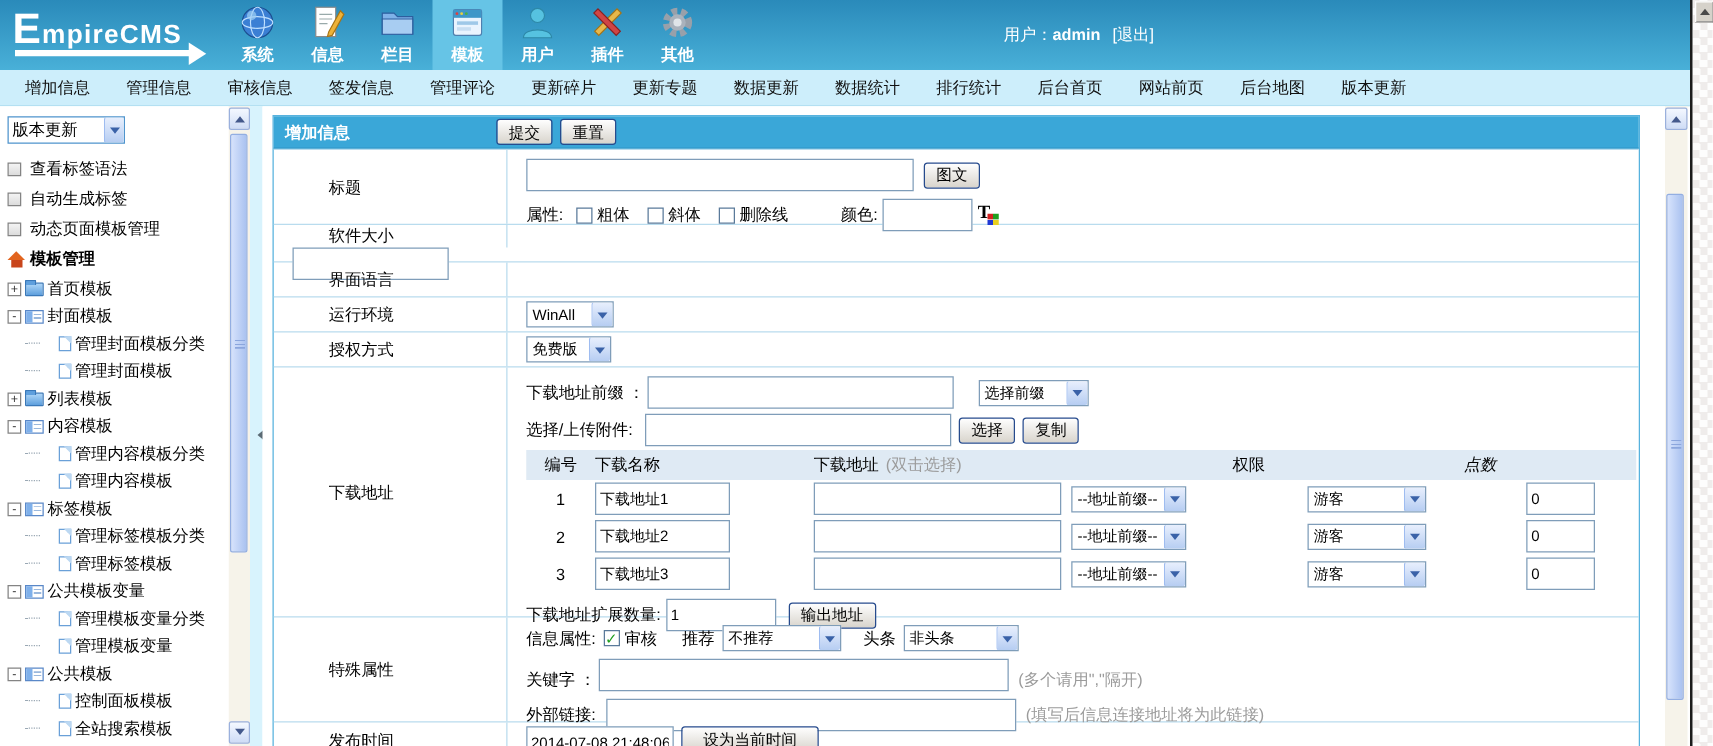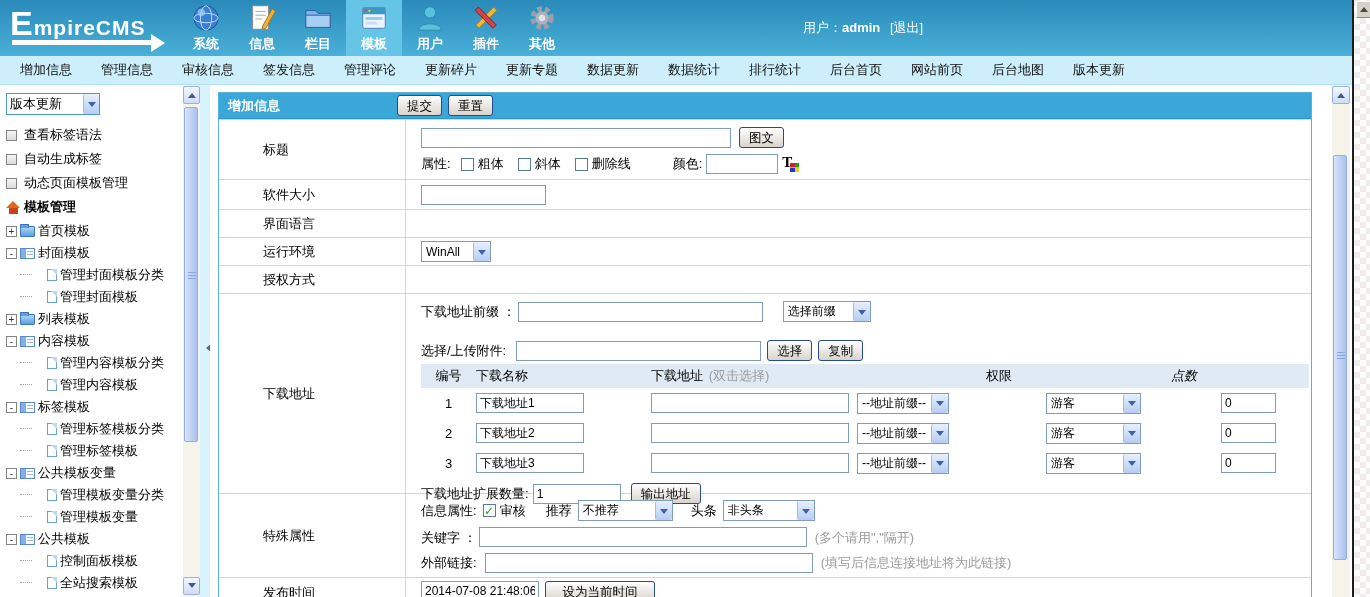--- a/index.html
+++ b/index.html
@@ -75,21 +75,21 @@
   .form { position:absolute; left:8px; top:7px; width:1094px; border:1px solid #57b2de; }
   .form-header { height:26px; background:#3aa7d8; display:flex; align-items:center; border-bottom:1px solid #2f96c8; }
   .form-title { color:#fff; font-weight:bold; font-size:13px; padding-left:9px; width:178px; }
   .form-header .btn { margin-right:6px; }
   .frow { display:flex; border-top:1px solid #b9dcee; }
   .frow:first-of-type { border-top:none; }
   .flabel { width:187px; flex:none; border-right:1px solid #b9dcee; display:flex; align-items:center; padding-left:44px; font-size:13px; }
   .ffield { flex:1; padding-left:15px; font-size:13px; }
   .fline { display:flex; align-items:center; }
 
-  .inp { height:20px; border:1px solid #7f9db9; background:#fff; font-size:12px; padding:0 3px; font-family:inherit; }
+  .inp { height:20px; border:1px solid #7f9db9; background:#fff; font-size:12px; padding:12px 3px; font-family:inherit; }
   .btn { display:inline-block; height:21px; line-height:18px; padding:0 9px; border:1px solid #274b8d; border-radius:3px;
     background:linear-gradient(#fefefe,#d8d4cc); font-size:12.5px; color:#000; cursor:pointer; white-space:nowrap; font-family:inherit; }
   .xpsel { display:inline-flex; align-items:center; height:21px; border:1px solid #7f9db9; background:#fff; font-size:12px; cursor:pointer; }
   .xpsel .txt { flex:1; padding:0 4px; white-space:nowrap; overflow:hidden; }
   .xpsel .arr { width:17px; align-self:stretch; border-left:1px solid #9ebcf0; background:linear-gradient(#e8effd,#b6cdf2); display:flex; align-items:center; justify-content:center; border-radius:2px; }
   .xpsel .arr::after { content:""; border:4px solid transparent; border-top:5px solid #3a62a8; margin-top:5px; }
   .fcb { width:13px; height:13px; border:1px solid #5a7a9a; background:#fff; display:inline-flex; align-items:center; justify-content:center; margin-right:4px; cursor:pointer; flex:none; }
   .fcb.checked { color:#1f9e1f; font-size:12px; font-weight:bold; }
   .graynote { color:#9b9b9b; margin-left:8px; }
 
@@ -392,21 +392,21 @@
           <span>斜体</span>
           <span class="fcb" style="margin-left:14px;"></span>
           <span>删除线</span>
           <span style="margin-left:42px;">颜色:</span>
           <input class="inp" style="width: 72px; margin-left: 4px;">
           <span class="ticon">T</span>
         </div>
       </div>
     </div>
 
-    <div class="frow" style="height:30px;">
+    <div class="frow" style="height:30px;flex-direction:column;">
       <div class="flabel">软件大小</div>
       <div class="ffield fline">
           <input class="inp" style="width: 125px;">
         </div>
     </div>
 
     <div class="frow" style="height:28px;">
       <div class="flabel">界面语言</div>
     </div>
 
@@ -415,34 +415,40 @@
       <div class="ffield fline">
         <span class="xpsel" style="width:70px;">
           <span class="txt">WinAll</span>
             <span class="arr"></span>
         </span>
       </div>
     </div>
 
     <div class="frow" style="height:28px;">
       <div class="flabel">授权方式</div>
+      <div class="ffield fline">
+        <span class="xpsel" style="width:68px;">
+          <span class="txt">免费版</span>
+            <span class="arr"></span>
+        </span>
+      </div>
     </div>
 
     <div class="frow" style="height:200px;">
       <div class="flabel">下载地址</div>
       <div class="ffield">
         <div class="fline" style="margin-top:7px;">
           <span>下载地址前缀 ：</span>
           <input class="inp" style="width: 245px; margin-left: 2px;">
           <span class="xpsel" style="width:88px;margin-left:20px;">
             <span class="txt">选择前缀</span>
               <span class="arr"></span>
           </span>
         </div>
-        <div class="fline" style="margin-top:18px;align-items:center;">
+        <div class="fline" style="margin-top:4px;align-items:center;">
           <span>选择/上传附件:</span>
           <input class="inp" style="width: 245px; margin-left: 10px;">
           <button class="btn" style="margin-left:6px;">选择</button>
           <button class="btn" style="margin-left:6px;">复制</button>
         </div>
 
         <div class="dl-table">
           <div class="dl-grid dl-head">
             <span class="c1">编号</span>
             <span>下载名称</span>

